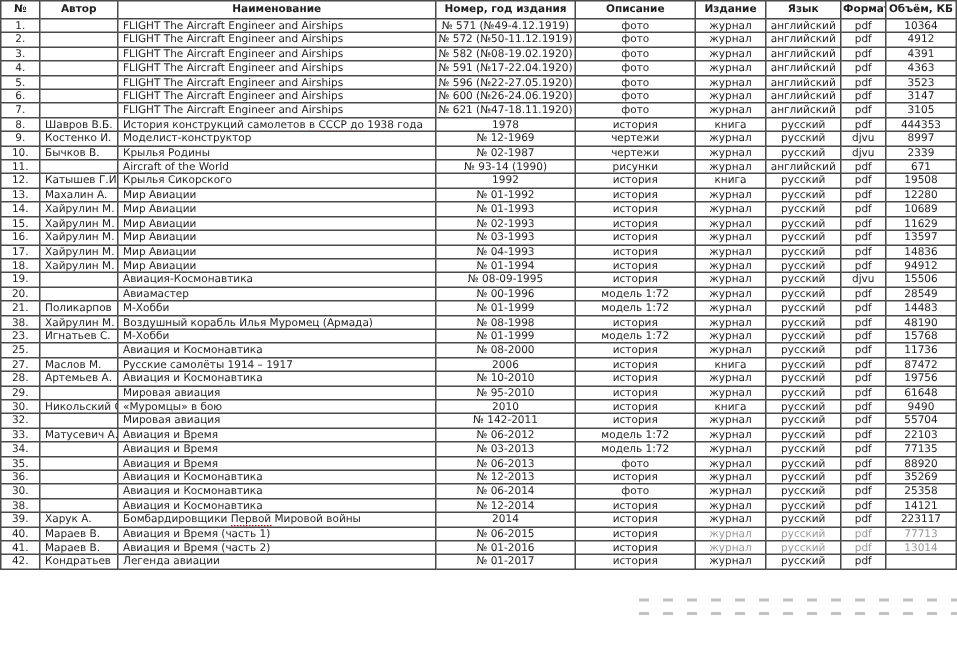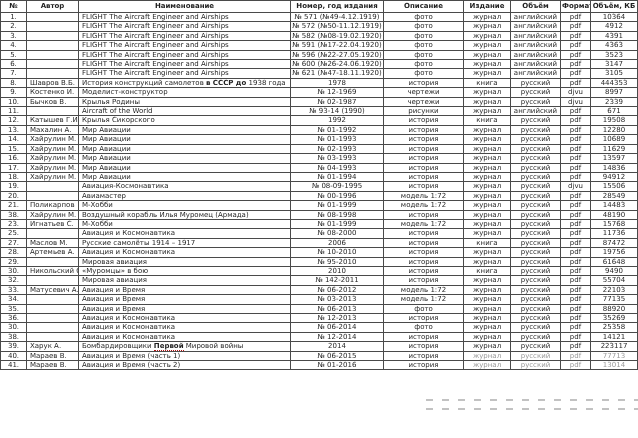--- a/index.html
+++ b/index.html
@@ -34,21 +34,21 @@
   td.c-author,td.c-title{text-align:left;padding-left:3px;}
   col.c-num{width:26px;}
   col.c-author{width:52px;}
   col.c-title{width:212px;}
   col.c-issue{width:93px;}
   col.c-description{width:80px;}
   col.c-edition{width:47px;}
   col.c-language{width:50px;}
   col.c-format{width:30px;}
   col.c-size_kb{width:47px;}
-  .squiggle{border-bottom:1px dotted #b41414;font-weight:bold;}
+  .squiggle{border-bottom:1px dotted #b41414;}
   td.faded{color:#6e6e6e;opacity:.7;filter:blur(.3px);}
   .watermark{
     position:absolute;left:426px;top:396px;width:212px;height:22px;
     pointer-events:none;
     background-color:rgba(255,255,255,.28);
     background-image:
       repeating-linear-gradient(90deg,var(--artifact) 0 7px,transparent 7px 16px),
       repeating-linear-gradient(90deg,var(--artifact) 0 7px,transparent 7px 16px);
     background-size:100% 2px,100% 2px;
     background-position:0 3px,0 12px;
@@ -73,21 +73,21 @@
         <col class="c-size_kb">
       </colgroup>
       <thead>
         <tr>
           <th class="c-num">№</th>
           <th class="c-author">Автор</th>
           <th class="c-title">Наименование</th>
           <th class="c-issue">Номер, год издания</th>
           <th class="c-description">Описание</th>
           <th class="c-edition">Издание</th>
-          <th class="c-language">Объём</th>
+          <th class="c-language">Язык</th>
           <th class="c-format">Формат</th>
           <th class="c-size_kb">Объём, КБ</th>
         </tr>
       </thead>
       <tbody>
         <tr>
           <td class="c-num">1.</td>
           <td class="c-author"></td>
           <td class="c-title">FLIGHT The Aircraft Engineer and Airships</td>
           <td class="c-issue">№ 571 (№49-4.12.1919)</td>
@@ -496,17 +496,28 @@
         <tr>
           <td class="c-num">41.</td>
           <td class="c-author">Мараев В.</td>
           <td class="c-title">Авиация и Время (часть 2)</td>
           <td class="c-issue">№ 01-2016</td>
           <td class="c-description">история</td>
           <td class="c-edition faded">журнал</td>
           <td class="c-language faded">русский</td>
           <td class="c-format faded">pdf</td>
           <td class="c-size_kb faded">13014</td>
+        </tr>
+        <tr>
+          <td class="c-num">42.</td>
+          <td class="c-author">Кондратьев</td>
+          <td class="c-title">Легенда авиации</td>
+          <td class="c-issue">№ 01-2017</td>
+          <td class="c-description">история</td>
+          <td class="c-edition">журнал</td>
+          <td class="c-language">русский</td>
+          <td class="c-format">pdf</td>
+          <td class="c-size_kb"></td>
         </tr>
       </tbody>
     </table>
 </div>
 <div class="watermark"></div>
 
 </body></html>

